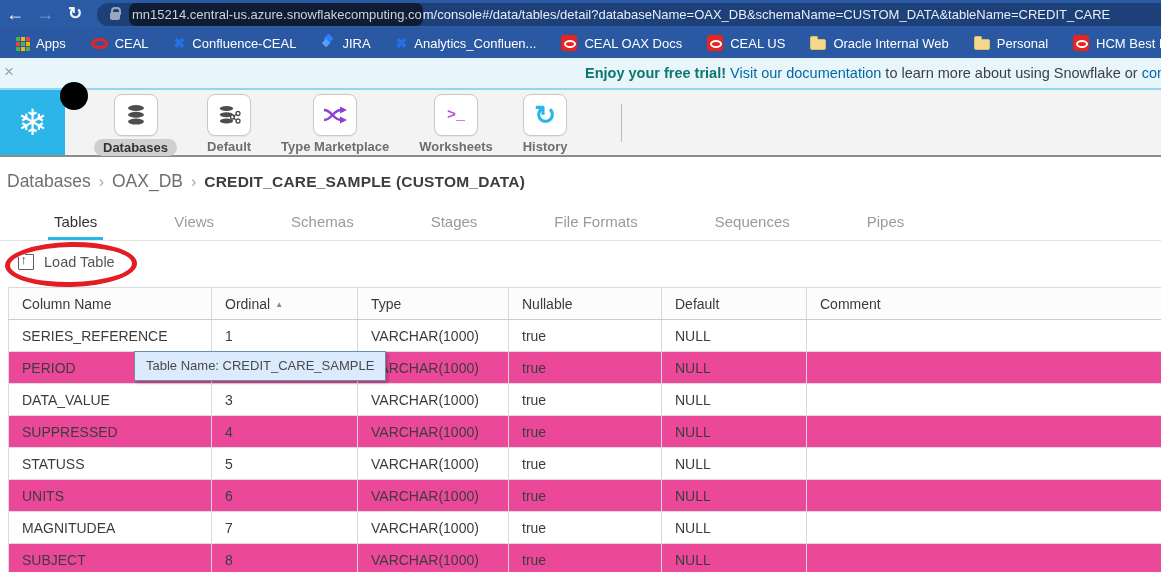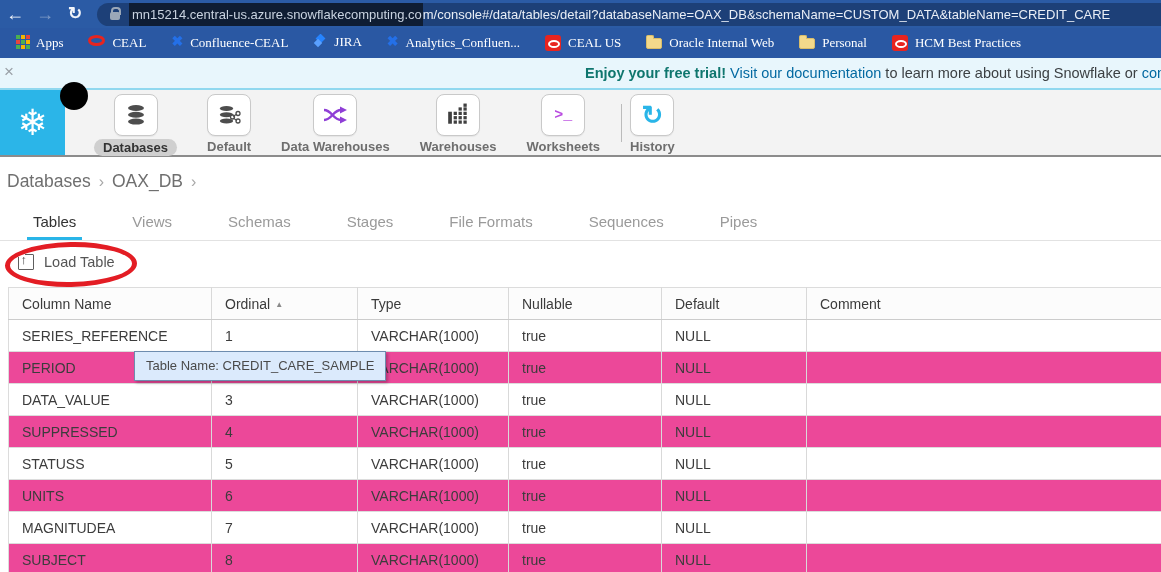--- a/index.html
+++ b/index.html
@@ -12,27 +12,27 @@
   .navbtn { color:#f2f5fa; font-size:18px; width:30px; text-align:center; cursor:pointer; line-height:26px; }
   .navbtn.disabled { color:#7e9ac6; }
   .navbtn.refresh { font-size:17px; font-weight:bold; }
   .addressbar { position:absolute; left:97px; top:3px; width:1064px; height:23px;
     background:#1d4078; border-radius:12px 0 0 12px; display:flex; align-items:center; overflow:hidden; }
   .lock { width:10px; height:8px; background:#9aa7b8; border-radius:2px; position:relative;
     margin:2px 9px 0 13px; flex:0 0 auto; }
   .lock::before { content:""; position:absolute; top:-5px; left:1px; width:6px; height:6px;
     border:2px solid #9aa7b8; border-bottom:none; border-radius:4px 4px 0 0; }
   .url { font-size:13px; white-space:nowrap; }
-  .url .sel { background:#0f1d33; color:#c9d3e0; padding:4px 1px 4px 3px; }
+  .url .sel { background:#0f1d33; color:#c9d3e0; padding:4px 1px 4px 3px;border-radius:7px; }
   .url .rest { color:#e9eef6; }
 
   
   .bmbar { position:absolute; left:0; top:28px; width:1161px; height:30px;
     background:#2a58a3; display:flex; align-items:center; padding-left:8px; overflow:hidden; }
-  .bm { display:flex; margin-right:9px; padding:3px 8px; cursor:pointer; flex:0 0 auto;font-family:Liberation Serif, serif; }
+  .bm { display:flex; align-items:center; margin-right:9px; padding:3px 8px; cursor:pointer; flex:0 0 auto; }
   .bm-label { color:#ffffff; font-size:13px; margin-left:7px; white-space:nowrap; }
   .ic { flex:0 0 auto; }
   .ic-apps { width:4px; height:4px; background:#4caf50; margin:0 9px 9px 0;
     box-shadow:5px 0 0 #f4b400, 10px 0 0 #e8453c, 0 5px 0 #e8453c, 5px 5px 0 #4caf50,
     10px 5px 0 #f4b400, 0 10px 0 #4caf50, 5px 10px 0 #f4b400, 10px 10px 0 #4caf50; }
   .ic-oring { width:17px; height:11px; border:3px solid #e8241f; border-radius:50%; background:transparent; }
   .ic-obadge { width:16px; height:16px; background:#e8241f; border-radius:3px; position:relative; }
   .ic-obadge::before { content:""; position:absolute; left:3px; top:5px; width:8px; height:4px;
     border:2px solid #ffffff; border-radius:50%; }
   .ic-conf { color:#2470e8; font-size:14px; font-weight:bold; line-height:14px; }
@@ -68,21 +68,21 @@
   
   .content { position:absolute; left:0; top:157px; width:1161px; height:415px; background:#ffffff; }
   .breadcrumb { position:absolute; left:7px; top:14px; font-size:17.5px; color:#6f6f6f;
     display:flex; align-items:center; gap:8px; }
   .crumb { cursor:pointer; }
   .crumb-sep { color:#a8a8a8; font-size:16px; }
   .crumb-current { font-size:15.5px; font-weight:bold; color:#3d3d3d; letter-spacing:.2px; }
 
   .tabs { position:absolute; left:0; top:48px; width:1161px; height:36px; border-bottom:1px solid #e2e2e2;
     display:flex; align-items:flex-end; padding-left:27px; gap:44px; }
-  .tab { font-size:15px; color:#9a9a9a; padding:0 6px 10px 6px; cursor:pointer; white-space:nowrap; }
+  .tab { font-size:15px; color:#9a9a9a; padding:0 6px 10px 6px; cursor:pointer; white-space:nowrap;margin-left:21px; }
   .tab.active { color:#333333; border-bottom:3px solid #29b5e8; padding-bottom:7px; }
 
   .loadbtn { position:absolute; left:18px; top:97px; display:flex; align-items:center; cursor:pointer; }
   .upload-ic { width:16px; height:16px; border:1.5px solid #5f5f5f; border-radius:1px; position:relative; }
   .upload-ic .gap { position:absolute; left:-2px; top:-2px; width:8px; height:4px; background:#ffffff; }
   .upload-ic .arr { position:absolute; left:1.5px; top:-3px; color:#3c3c3c; font-size:13px; font-weight:bold; }
   .loadbtn-label { margin-left:10px; font-size:14.5px; color:#555555; }
   .red-oval { position:absolute; left:5px; top:85px; width:132px; height:45px;
     border:5px solid #e31d24; border-radius:50%; transform:rotate(-1deg); pointer-events:none; }
 
@@ -137,20 +137,24 @@
           <rect x="2" y="6" width="6" height="6" transform="rotate(45 5 9)" fill="#5aa0ff"></rect>
         </svg></span>
     <span class="bm-label">JIRA</span>
   </div>
   <div class="bm">
     <span class="ic ic-conf">✖</span>
     <span class="bm-label">Analytics_Confluen...</span>
   </div>
   <div class="bm">
     <span class="ic ic-obadge"></span>
+    <span class="bm-label">CEAL OAX Docs</span>
+  </div>
+  <div class="bm">
+    <span class="ic ic-obadge"></span>
     <span class="bm-label">CEAL US</span>
   </div>
   <div class="bm">
     <span class="ic ic-folder"></span>
     <span class="bm-label">Oracle Internal Web</span>
   </div>
   <div class="bm">
     <span class="ic ic-folder"></span>
     <span class="bm-label">Personal</span>
   </div>
@@ -197,43 +201,21 @@
     </div>
     <div class="navitem">
       <div class="tile">
         <svg width="26" height="22" viewBox="0 0 26 22">
             <path d="M2 6 C10 6 11 16 19 16" stroke="#8f3fd6" stroke-width="2.4" fill="none"></path>
             <path d="M2 16 C10 16 11 6 19 6" stroke="#8f3fd6" stroke-width="2.4" fill="none"></path>
             <path d="M18 2.5 L25 6 L18 9.5 Z" fill="#8f3fd6"></path>
             <path d="M18 12.5 L25 16 L18 19.5 Z" fill="#8f3fd6"></path>
           </svg>
       </div>
-      <span class="navlabel">Data Warehouses</span>
-    </div>
-    <div class="navitem">
-      <div class="tile">
-        <svg width="24" height="24" viewBox="0 0 22 22">
-            <rect x="2" y="8" width="3.4" height="11" fill="#3f3f3f"></rect>
-            <g fill="#3f3f3f">
-              <rect x="7" y="12" width="3" height="3"></rect>
-              <rect x="11.5" y="12" width="3" height="3"></rect>
-              <rect x="16" y="12" width="3" height="3"></rect>
-              <rect x="7" y="16" width="3" height="3"></rect>
-              <rect x="11.5" y="16" width="3" height="3"></rect>
-              <rect x="16" y="16" width="3" height="3"></rect>
-              <rect x="7" y="8" width="3" height="3"></rect>
-              <rect x="11.5" y="8" width="3" height="3"></rect>
-              <rect x="16" y="8" width="3" height="3"></rect>
-              <rect x="11.5" y="4" width="3" height="3"></rect>
-              <rect x="16" y="4" width="3" height="3"></rect>
-              <rect x="16" y="0.5" width="3" height="3"></rect>
-            </g>
-          </svg>
-      </div>
-      <span class="navlabel">Warehouses</span>
+      <span class="navlabel">Type Marketplace</span>
     </div>
     <div class="navitem">
       <div class="tile">
         <span class="ws-glyph">&gt;_</span>
       </div>
       <span class="navlabel">Worksheets</span>
     </div>
     <div class="navitem">
       <div class="tile">
         <span class="hist-glyph">↻</span>
@@ -243,20 +225,21 @@
   </div>
   <div class="nav-divider"></div>
 </div>
 
 <div class="content">
   <div class="breadcrumb">
     <span class="crumb">Databases</span>
     <span class="crumb-sep">›</span>
     <span class="crumb">OAX_DB</span>
     <span class="crumb-sep">›</span>
+    <span class="crumb-current">CREDIT_CARE_SAMPLE (CUSTOM_DATA)</span>
   </div>
 
   <div class="tabs">
     <span class="tab active">Tables</span>
     <span class="tab">Views</span>
     <span class="tab">Schemas</span>
     <span class="tab">Stages</span>
     <span class="tab">File Formats</span>
     <span class="tab">Sequences</span>
     <span class="tab">Pipes</span>

